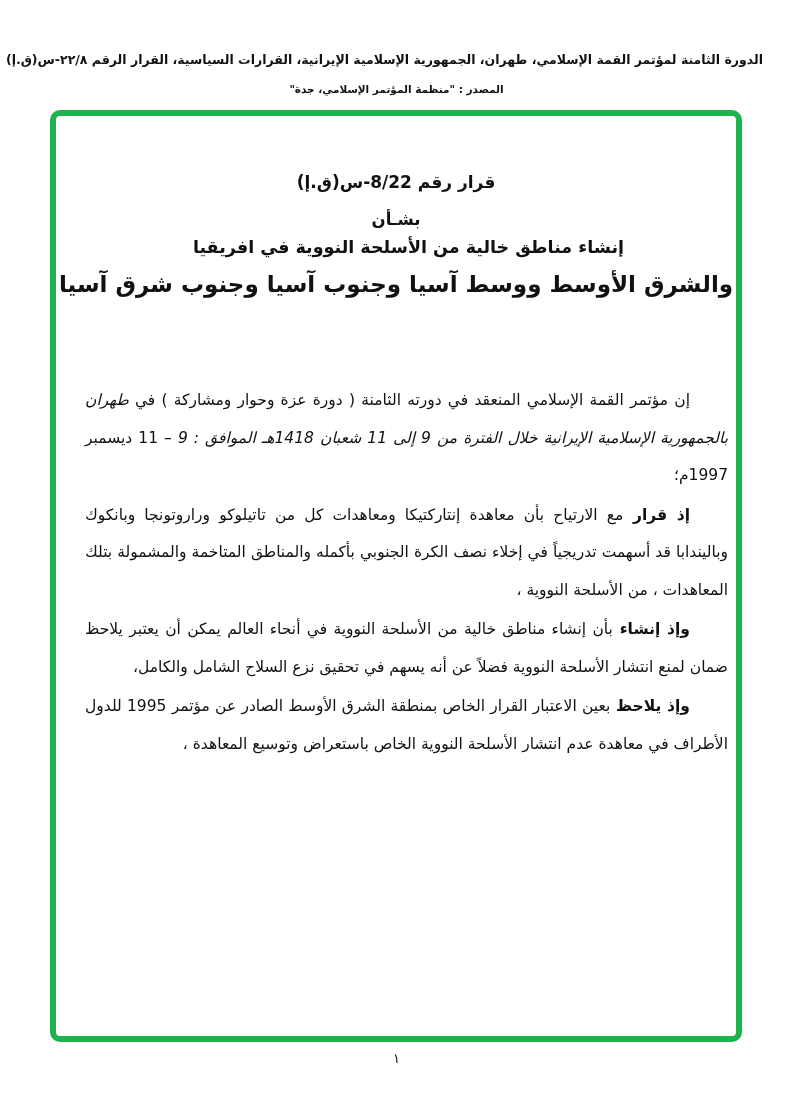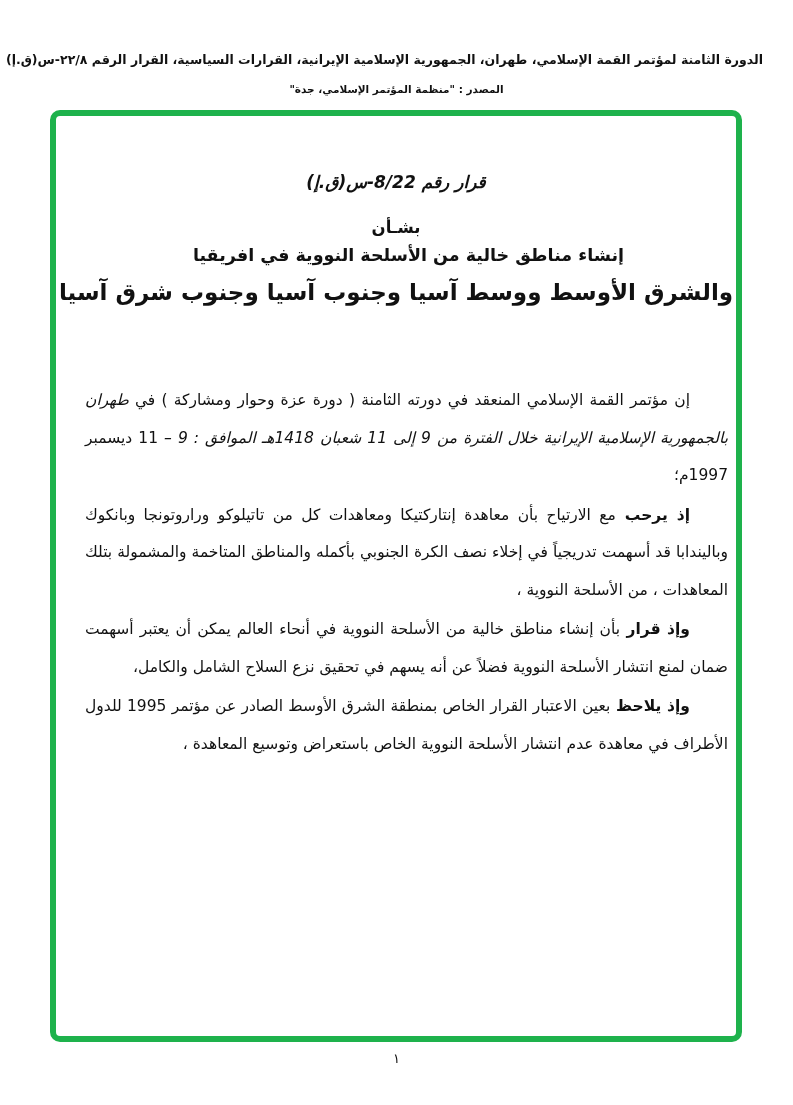--- a/index.html
+++ b/index.html
@@ -42,21 +42,21 @@
     background: #ffffff;
   }
   
   .title-block {
     position: absolute;
     top: 54px; left: 0; right: 0;
     direction: rtl;
     text-align: center;
     font-weight: bold;
   }
-  .title-line1 { font-size: 17px;   line-height: 24px; margin-bottom: 22px; font-style: italic; }
+  .title-line1 { font-size: 17px;   line-height: 24px; margin-bottom: 14px; }
   .title-line2 { font-size: 16.5px; line-height: 24px; margin-bottom: 3px; }
   .title-line3 { font-size: 17.5px; line-height: 24px; margin-bottom: 13px; padding-left: 25px; }
   .title-line4 { font-size: 23px; line-height: 24px; }
   
   .doc-body {
     position: absolute;
     top: 266px; right: 8px; left: 29px;
     direction: rtl;
     text-align: justify;
     font-size: 15.5px;
@@ -91,22 +91,22 @@
     <div class="title-block">
       <div class="title-line1">قرار رقم 8/22-س(ق.إ)</div>
       <div class="title-line2">بشـأن</div>
       <div class="title-line3">إنشاء مناطق خالية من الأسلحة النووية في افريقيا</div>
       <div class="title-line4">والشرق الأوسط ووسط آسيا وجنوب آسيا وجنوب شرق آسيا</div>
     </div>
 
     <div class="doc-body">
 
     <p><span class="seg-normal">إن مؤتمر القمة الإسلامي المنعقد في دورته الثامنة ( دورة عزة وحوار ومشاركة ) في </span><span class="seg-italic">طهران بالجمهورية الإسلامية الإيرانية خلال الفترة من 9 إلى 11 شعبان 1418هـ الموافق : 9 – </span><span class="seg-normal">11 ديسمبر 1997م؛</span></p>
-        <p><span class="seg-bold">إذ يرحب </span><span class="seg-normal">مع الارتياح بأن معاهدة إنتاركتيكا ومعاهدات كل من تاتيلوكو وراروتونجا وبانكوك وباليندابا قد أسهمت تدريجياً في إخلاء نصف الكرة الجنوبي بأكمله والمناطق المتاخمة والمشمولة بتلك المعاهدات ، من الأسلحة النووية ،</span></p>
-        <p><span class="seg-bold">وإذ قرار </span><span class="seg-normal">بأن إنشاء مناطق خالية من الأسلحة النووية في أنحاء العالم يمكن أن يعتبر أسهمت ضمان لمنع انتشار الأسلحة النووية فضلاً عن أنه يسهم في تحقيق نزع السلاح الشامل والكامل،</span></p>
+        <p><span class="seg-bold">إذ قرار </span><span class="seg-normal">مع الارتياح بأن معاهدة إنتاركتيكا ومعاهدات كل من تاتيلوكو وراروتونجا وبانكوك وباليندابا قد أسهمت تدريجياً في إخلاء نصف الكرة الجنوبي بأكمله والمناطق المتاخمة والمشمولة بتلك المعاهدات ، من الأسلحة النووية ،</span></p>
+        <p><span class="seg-bold">وإذ إنشاء </span><span class="seg-normal">بأن إنشاء مناطق خالية من الأسلحة النووية في أنحاء العالم يمكن أن يعتبر يلاحظ ضمان لمنع انتشار الأسلحة النووية فضلاً عن أنه يسهم في تحقيق نزع السلاح الشامل والكامل،</span></p>
         <p><span class="seg-bold">وإذ يلاحظ </span><span class="seg-normal">بعين الاعتبار القرار الخاص بمنطقة الشرق الأوسط الصادر عن مؤتمر 1995 للدول الأطراف في معاهدة عدم انتشار الأسلحة النووية الخاص باستعراض وتوسيع المعاهدة ،</span></p>
       </div>
 
   </div>
 
   <div class="page-number">١</div>
 
 </div>
 
 </body></html>

